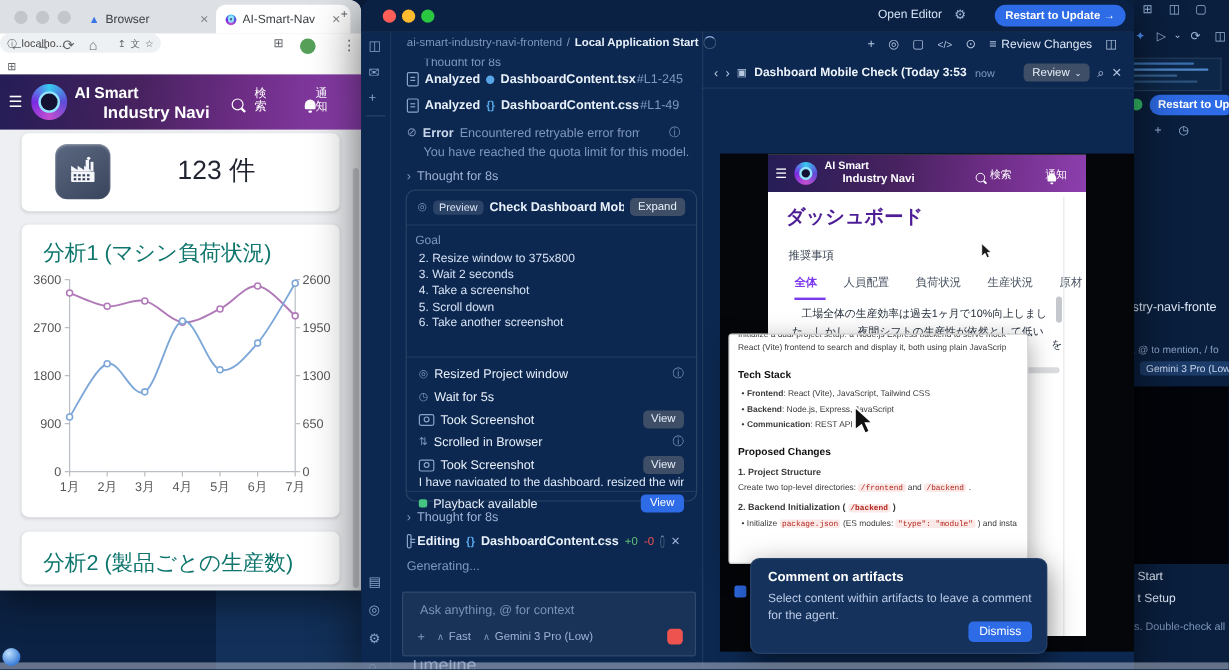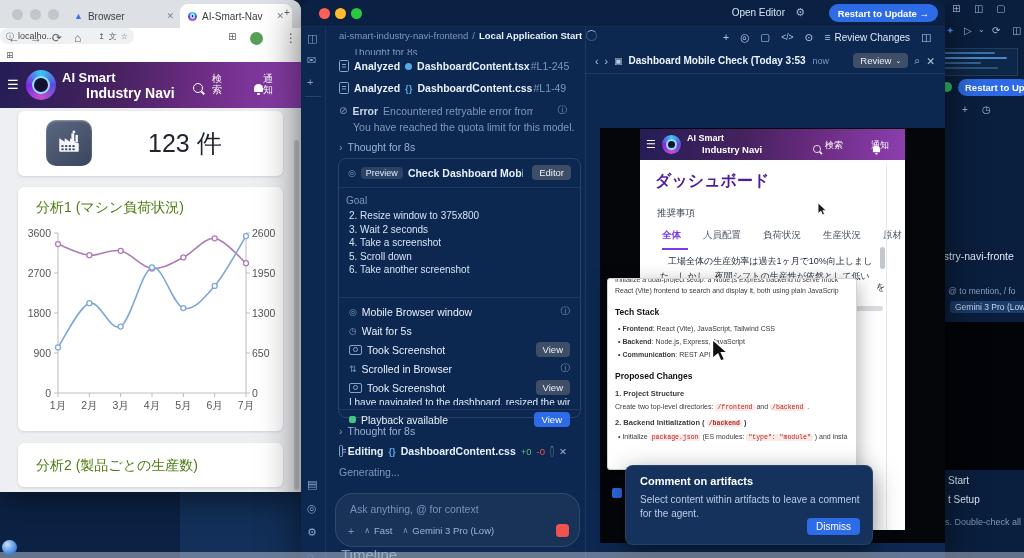--- a/index.html
+++ b/index.html
@@ -40,22 +40,22 @@
   .vjp{position:absolute;color:#fff;font-size:10px;line-height:11px;text-align:center;width:12px}
   .mag{display:inline-block;width:8px;height:8px;border:1.5px solid #fff;border-radius:50%;position:relative}
   .mag::after{content:"";position:absolute;width:4px;height:1.5px;background:#fff;
     transform:rotate(45deg);left:7px;top:8px}
   .bell{display:inline-block;width:9px;height:8px;background:#fff;border-radius:4.5px 4.5px 1px 1px;position:relative}
   .bell::after{content:"";position:absolute;left:3px;top:8.5px;width:3px;height:2px;background:#fff;border-radius:1px}
   .card{position:absolute;background:#fff;border-radius:6px;box-shadow:0 1px 3px rgba(0,0,0,.12)}
   #stat-icon{left:28px;top:9px;width:46px;height:46px;border-radius:10px;
     background:linear-gradient(145deg,#5b6881,#39455c);display:flex;align-items:center;justify-content:center;
     box-shadow:inset 0 1px 2px rgba(255,255,255,.4)}
-  #stat-value{left:130px;top:16px;font-size:25px;color:#1f2430}
-  .card-title{position:absolute;left:18px;top:12px;font-size:14px;color:#4d7c0f}
+  #stat-value{left:130px;top:16px;font-size:22px;color:#1f2430}
+  .card-title{position:absolute;left:18px;top:12px;font-size:18px;color:#0f766e}
   #browser-scroll{left:294px;top:140px;width:5px;height:350px;background:#c6c9ce;border-radius:3px}
 
   
   #ide-window{left:301px;top:0;width:644px;height:558px;background:#0c2850;
     border-radius:10px 10px 0 0;overflow:hidden;box-shadow:0 10px 40px rgba(0,0,0,.6);z-index:10}
   #ide-titlebar{position:absolute;left:0;top:0;width:644px;height:26px;background:#0a2143;
     border-bottom:1px solid rgba(255,255,255,.05)}
   .tlb{width:11px;height:11px;border-radius:50%;position:absolute;top:8px}
   #btn-restart{position:absolute;right:7px;top:4px;height:18px;padding:0 9px;background:#2e6be6;
     border-radius:9px;color:#fff;font-size:9.5px;font-weight:bold;display:flex;align-items:center;white-space:nowrap}
@@ -78,21 +78,21 @@
   .gbtn{background:#3e4e66;border-radius:4px;color:#e8f0fa;font-size:9.5px;padding:2px 7px}
   .bbtn{background:#2e6be6;border-radius:4px;color:#fff;font-size:9.5px;padding:2px 8px}
   .divline{position:absolute;left:0;width:100%;height:1px;background:rgba(255,255,255,.08)}
   .goal-line{font-size:10px;color:#d7e2f4;line-height:13.5px;white-space:nowrap}
   .cam{display:inline-block;width:11px;height:8px;border:1.2px solid #8aa3c8;border-radius:2px;position:relative}
   .cam::after{content:"";position:absolute;left:3px;top:1.5px;width:3px;height:3px;border:1px solid #8aa3c8;border-radius:50%}
   .info-ic{color:#7f97bd;font-size:9.5px;margin-left:auto}
   .green-dot{display:inline-block;width:7px;height:7px;background:#45c581;border-radius:2px}
   .stop-btn{width:13px;height:13px;background:#ef5350;border-radius:3.5px;margin-left:auto}
   #chat-input-card{position:absolute;left:10px;top:467px;width:243px;height:52px;
-    background:rgba(255,255,255,.05);border:1px solid rgba(255,255,255,.11);border-radius:18px}
+    background:rgba(255,255,255,.05);border:1px solid rgba(255,255,255,.11);border-radius:2px}
   #chat-input{position:absolute;left:12px;top:8px;width:210px;background:transparent;border:none;outline:none;
     color:#c9d8ef;font-size:10.5px;font-family:inherit}
   #chat-input::placeholder{color:#7a92b8}
   .adds{color:#5fbf77;font-size:9.5px}.dels{color:#ef5350;font-size:9.5px}
 
   
   #preview-panel{position:absolute;left:284px;top:26px;width:360px;height:532px}
   .pvic{color:#b8c8e2;font-size:10.5px}
   #pv-row1{position:absolute;left:0;top:0;width:360px;height:22px;display:flex;align-items:center;
     gap:11px;justify-content:flex-end;padding-right:14px;box-sizing:border-box}
@@ -369,35 +369,35 @@
     <div class="crow" style="left:14px;top:115px">
       <span class="grey">›</span>
       <span style="color:#9db1d4">Thought for 8s</span>
     </div>
 
     <div class="task-card" style="left:13px;top:132px;width:241px;height:258px">
       <div class="crow" style="left:9px;top:6px;width:223px">
         <span class="grey" style="font-size:9px">◎</span>
         <span class="chip">Preview</span>
         <span class="wt bold nw clip" style="font-size:10.5px;max-width:115px">Check Dashboard Mobile Layout</span>
-        <span class="gbtn" style="margin-left:auto">Editor</span>
+        <span class="gbtn" style="margin-left:auto">Expand</span>
       </div>
       <div class="divline" style="top:28px"></div>
       <div class="abs grey" style="left:7px;top:36px;font-size:10px">Goal</div>
       <div class="abs" style="left:10px;top:50px">
         <div class="goal-line">2. Resize window to 375x800</div>
         <div class="goal-line">3. Wait 2 seconds</div>
         <div class="goal-line">4. Take a screenshot</div>
         <div class="goal-line">5. Scroll down</div>
         <div class="goal-line">6. Take another screenshot</div>
       </div>
       <div class="divline" style="top:138px"></div>
       <div class="crow" style="left:10px;top:144px;width:221px;height:17px">
         <span class="grey" style="font-size:9px">◎</span>
-        <span class="wt">Mobile Browser window</span>
+        <span class="wt">Resized Project window</span>
         <span class="info-ic">ⓘ</span>
       </div>
       <div class="crow" style="left:10px;top:163px;width:221px;height:17px">
         <span class="grey" style="font-size:9px">◷</span>
         <span class="wt">Wait for 5s</span>
       </div>
       <div class="crow" style="left:10px;top:182px;width:221px;height:17px">
         <span class="cam"></span>
         <span class="wt">Took Screenshot</span>
         <span class="gbtn" style="margin-left:auto">View</span>

